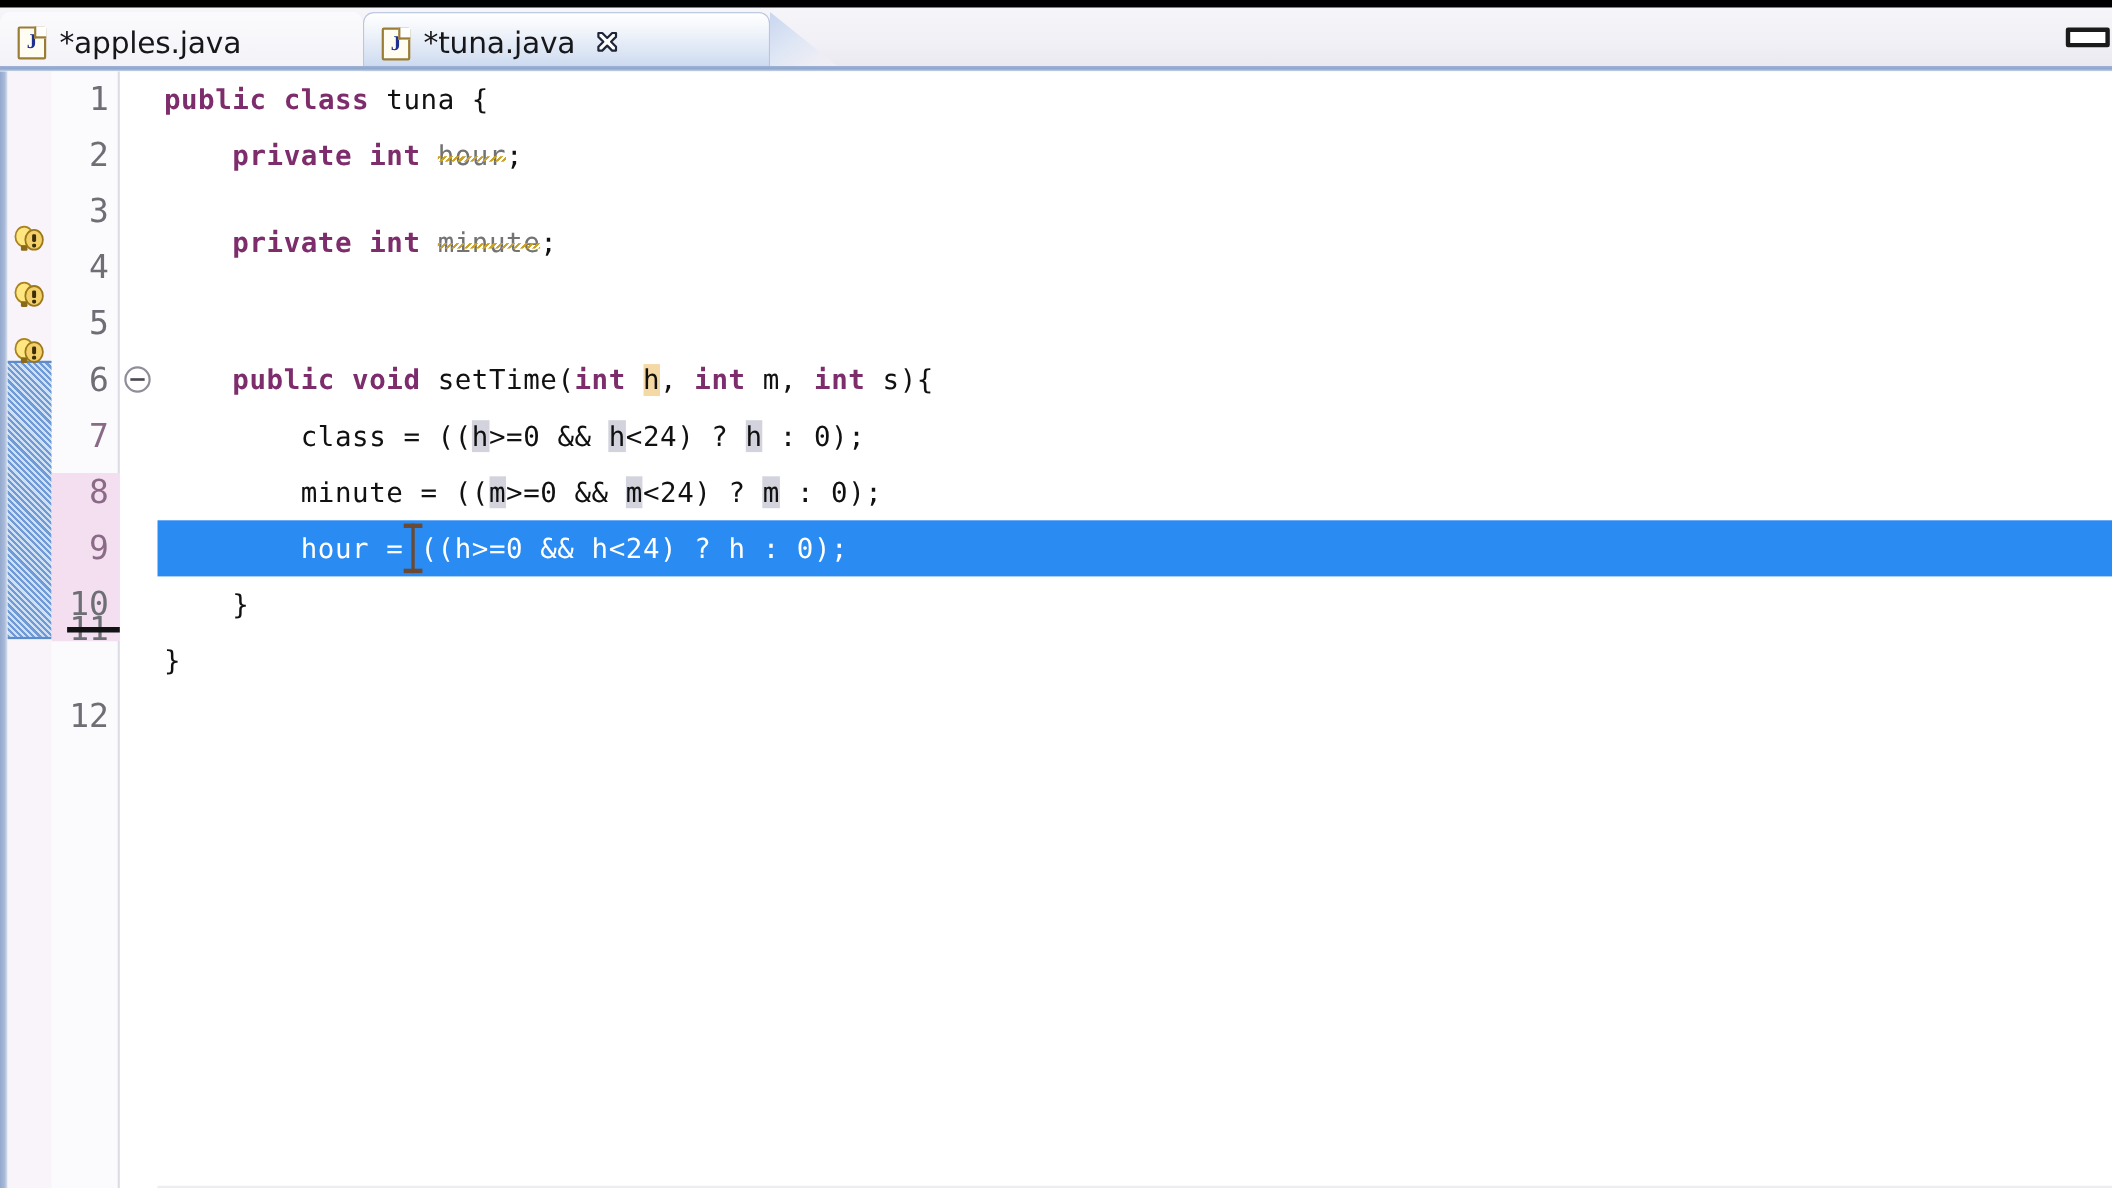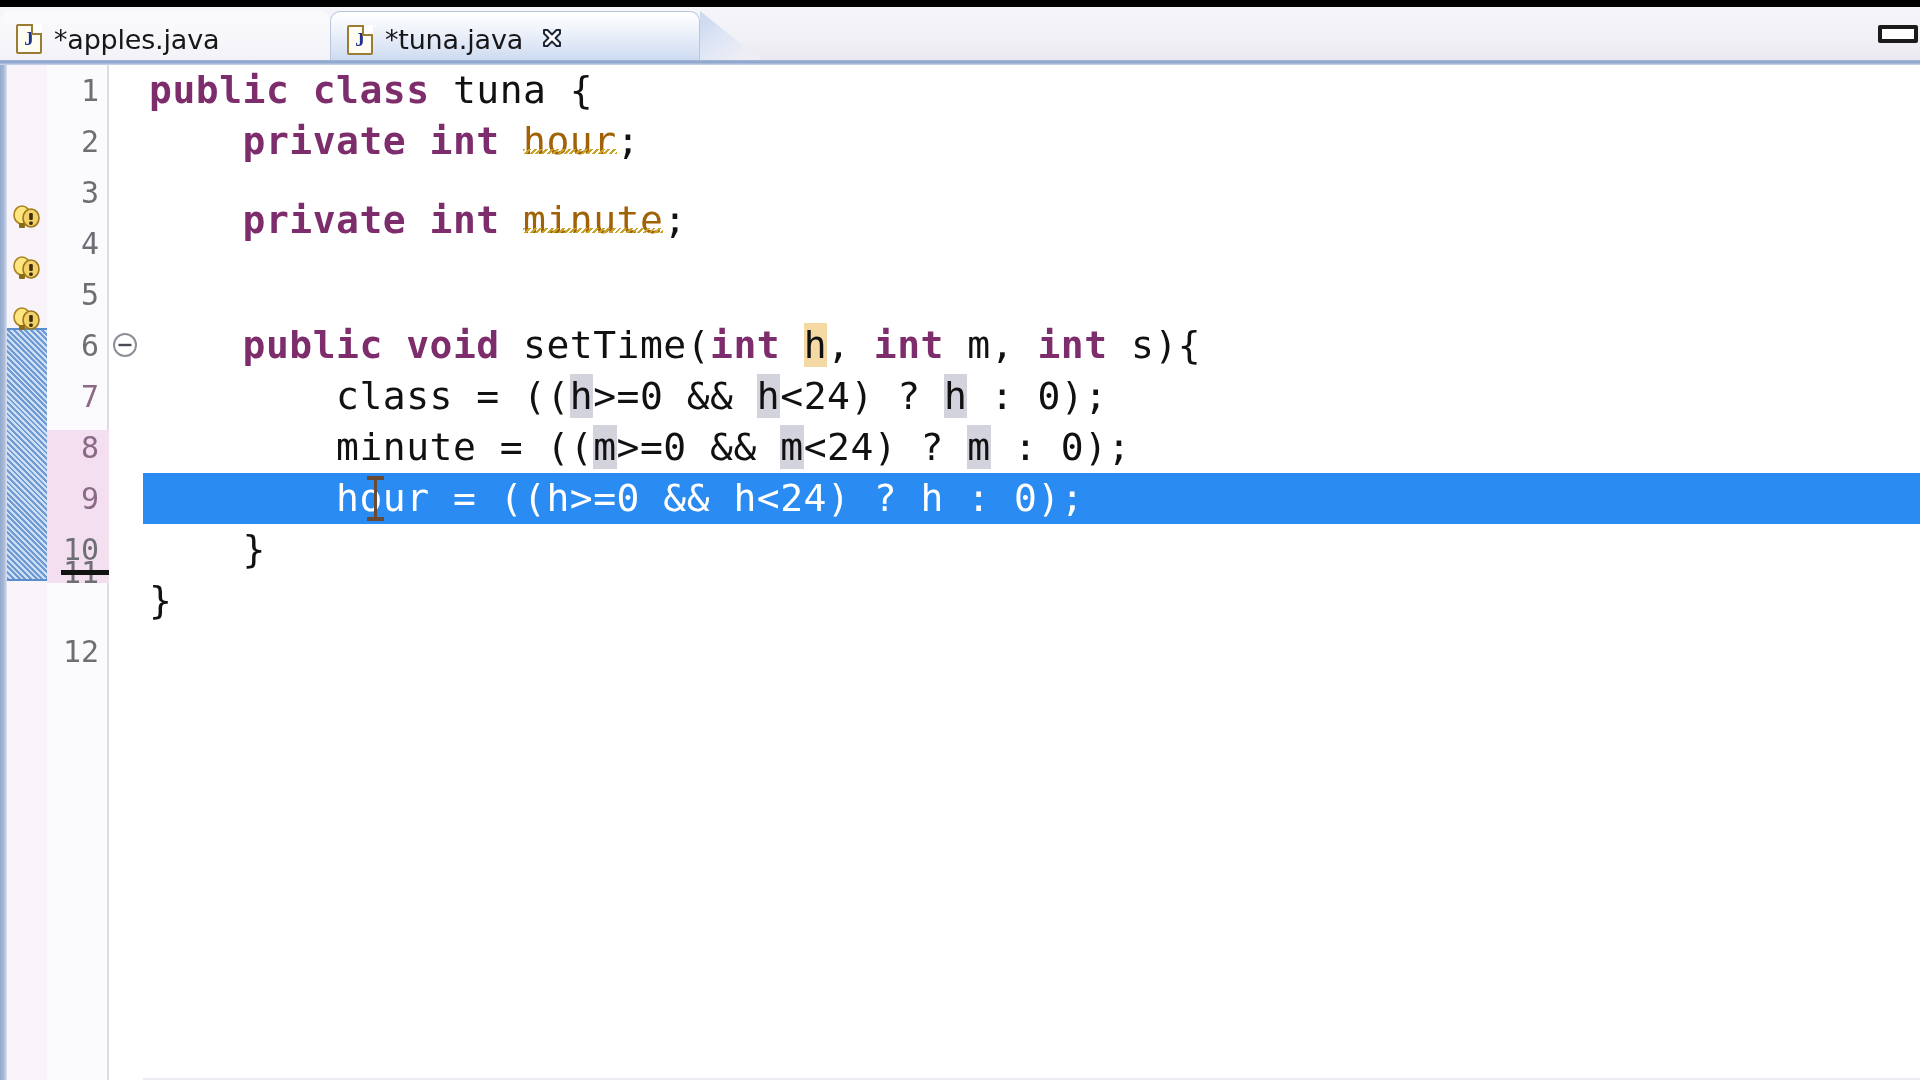--- a/index.html
+++ b/index.html
@@ -201,33 +201,33 @@
     background: #ffffff;
     overflow: hidden;
   }
   .code-line {
     position: absolute; left: 0;
     width: 100%;
     height: 51px;
     line-height: 51px;
     white-space: pre;
     font-family: "DejaVu Sans Mono", monospace;
-    font-size: 38px;
+    font-size: 25px;
     color: #111111;
     letter-spacing: 0.5px;
     padding-left: 6px;
   }
   .code-line.selected {
     background: #2a8bf2;
     color: #ffffff;
   }
   .kw { color: #7e2d6c; font-weight: bold; }
   .fld {
     position: relative;
-    color: #a16207;
+    color: #737373;
   }
   .fld::after {
     content: "";
     position: absolute; left: 0; right: 0; bottom: 9px;
     height: 5px;
     background-image:
       repeating-linear-gradient(135deg, #c9a227 0 2px, transparent 2px 4px,
                                         #c9a227 4px 6px, transparent 6px 8px);
   }
   .occ { background: #d3d3dd; }

